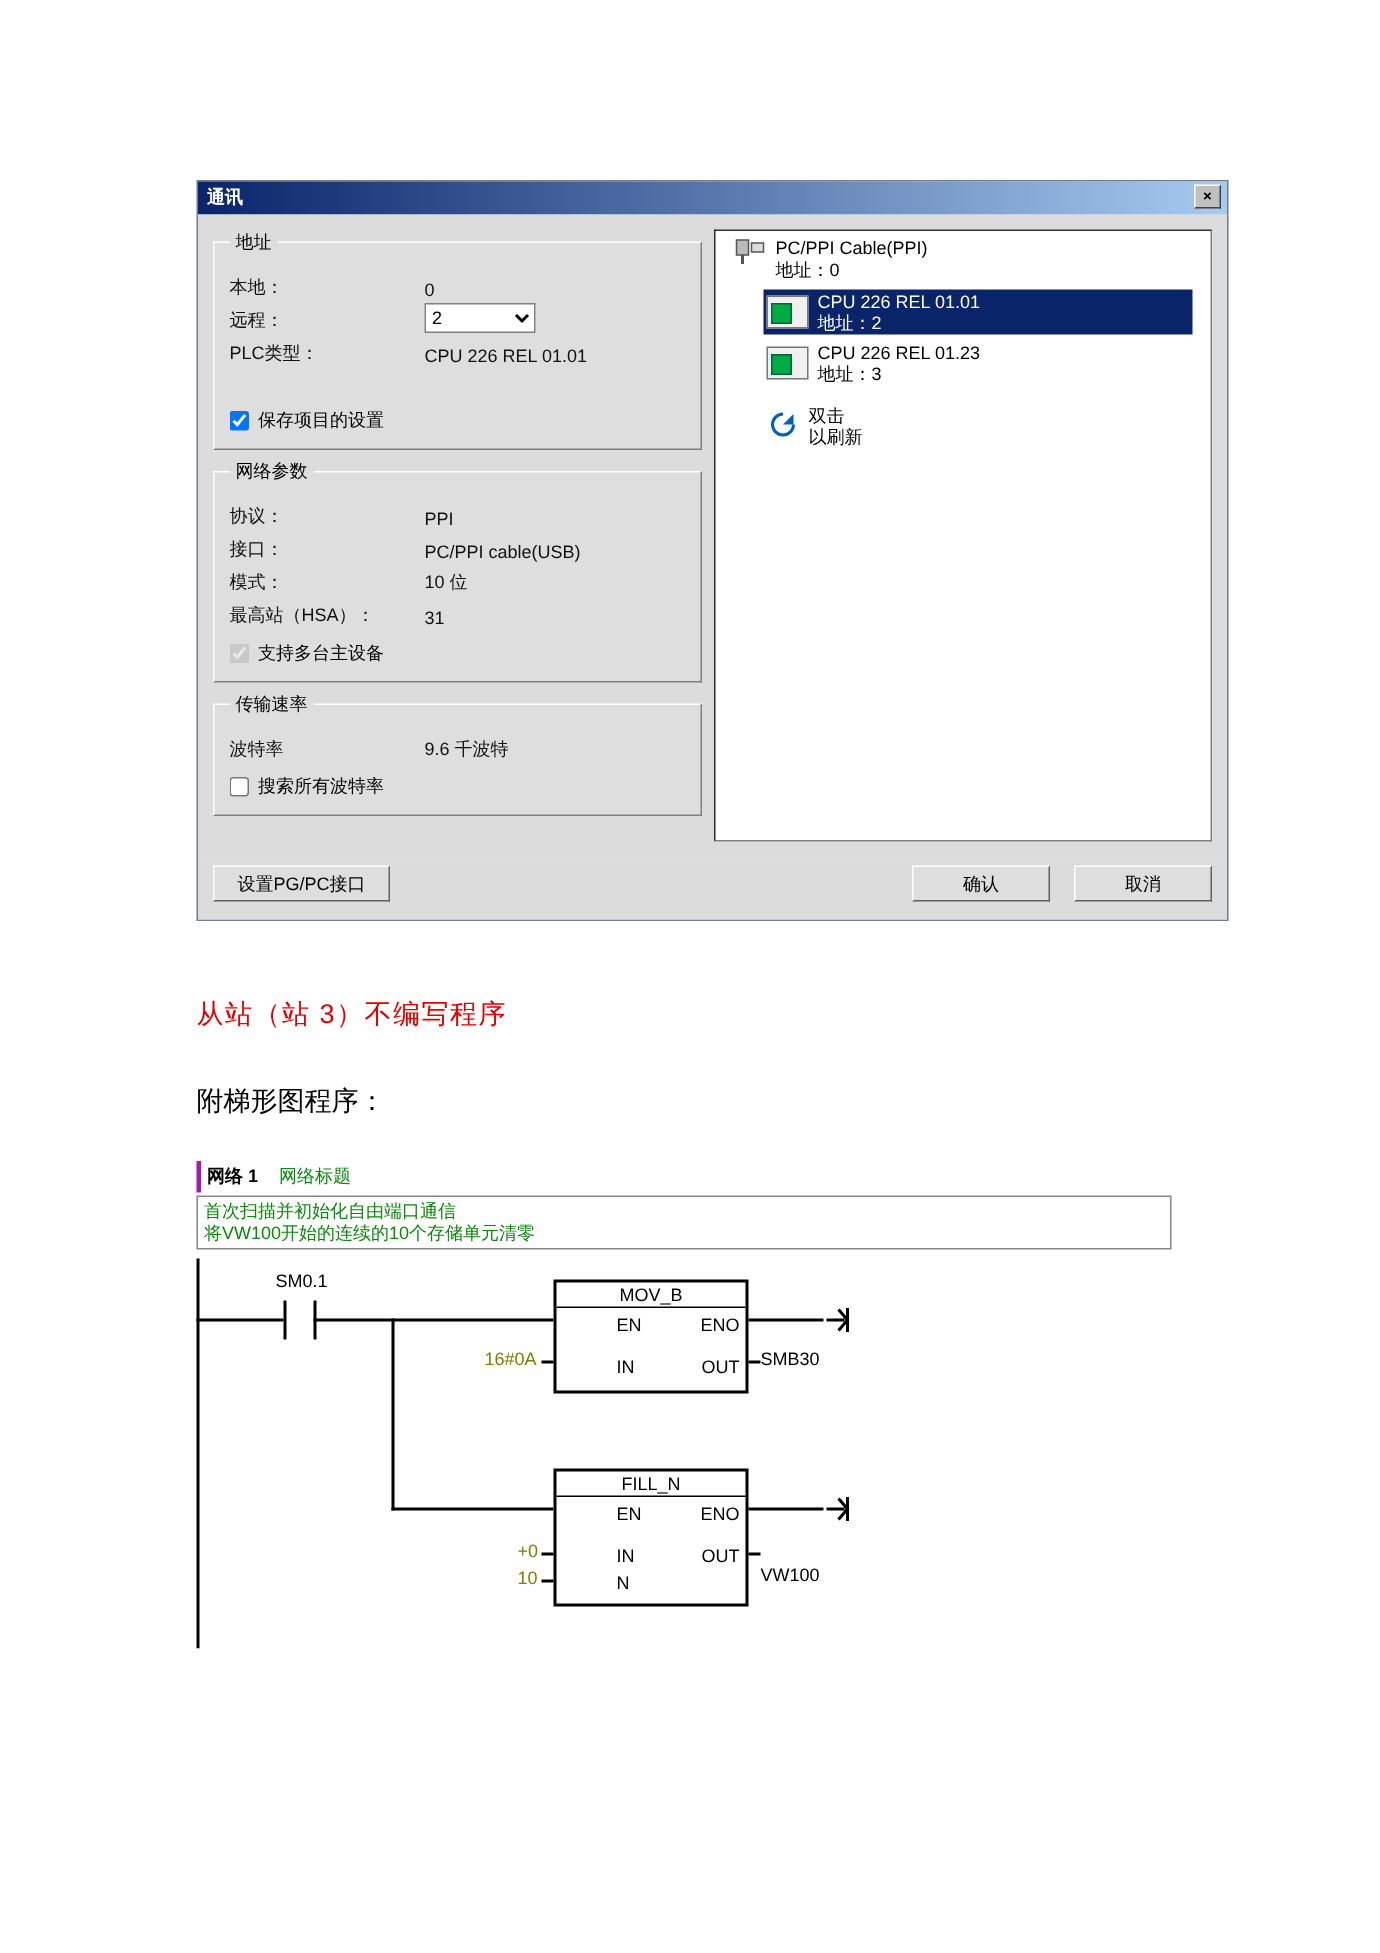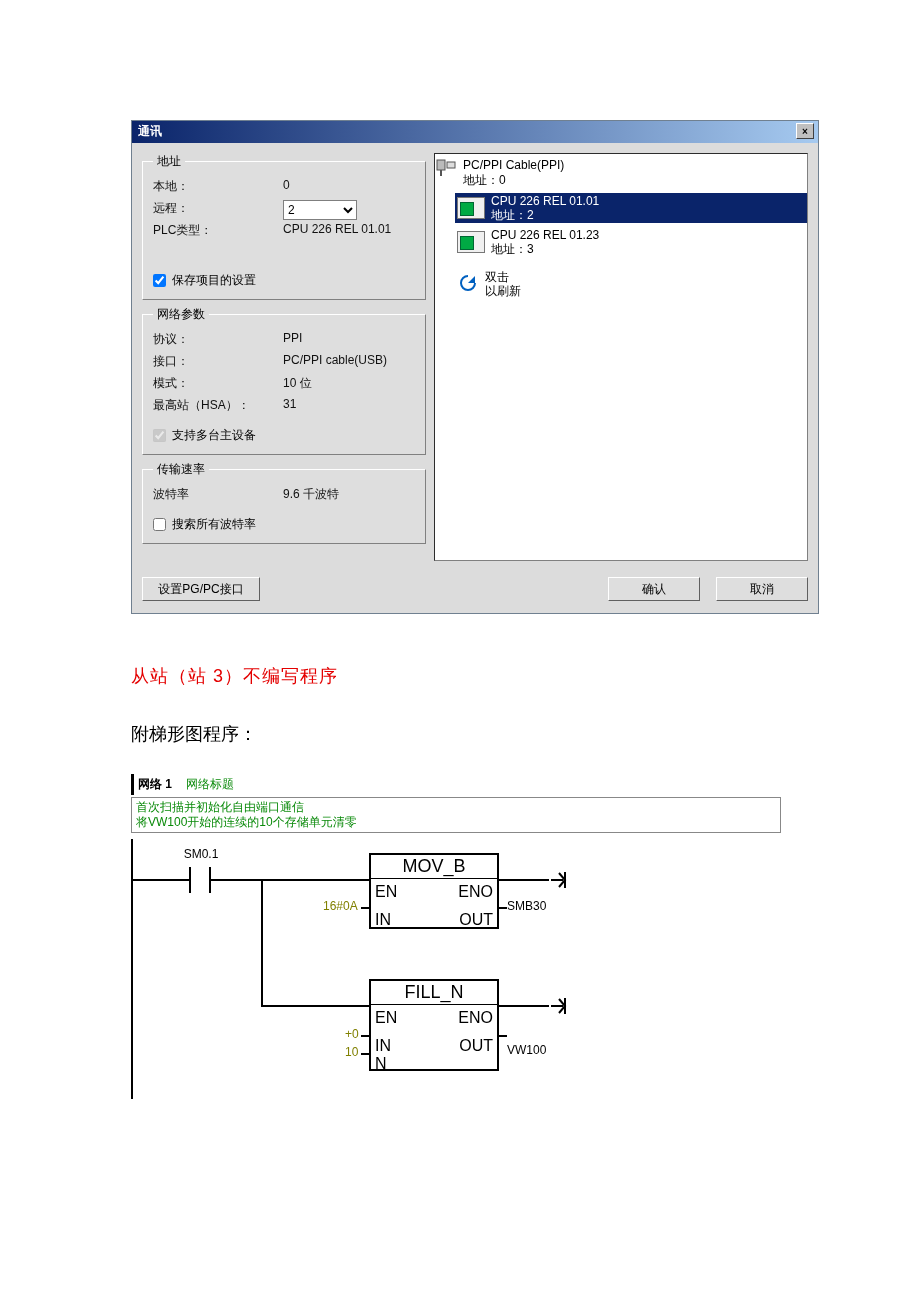--- a/index.html
+++ b/index.html
@@ -35,53 +35,53 @@
     color:#000; font-size:10px; font-weight:bold;
     display:flex; align-items:center; justify-content:center;
     cursor:pointer;
   }
   .dialog-body {
     display:flex;
     padding:10px;
     gap:8px;
     background:#dcdcdc;
   }
-  .left-col { width:284px; }
+  .left-col { width:326px; }
   .right-col { flex:1; }
   fieldset.group {
     border:1px solid #808080;
     border-top-color:#fff; border-left-color:#fff;
     padding:8px 10px 10px 10px;
     margin-bottom:6px;
     background:#dedede;
     position:relative;
   }
   fieldset.group > legend {
     font-size:12px;
     padding:0 4px;
     color:#000;
   }
-  .row { display:flex; align-items:flex-start; font-size:12px; color:#111; height:22px; }
+  .row { display:flex; align-items:flex-end; font-size:12px; color:#111; height:22px; }
   .row .lbl { width:130px; }
   .row .val { flex:1; }
   select.combo {
     font-size:12px;
     width:74px;
     height:20px;
     background:#fff;
     border:1px solid #7f7f7f;
   }
   .chk-row { display:flex; align-items:center; gap:6px; font-size:12px; margin-top:8px; }
   input[type="checkbox"].cb { width:13px; height:13px; }
   .tree {
     background:#fff;
     border:1px inset #808080;
     height:408px;
     overflow:auto;
-    padding:4px 0;
+    padding:4px 12px;
     font-size:12px;
   }
   .tree-root { display:flex; align-items:flex-start; gap:4px; }
   .tree-children { margin-left:20px; }
   .tree-item { display:flex; align-items:center; gap:6px; padding:1px 2px; margin-top:4px; }
   .tree-item.selected { background:#0a246a; color:#fff; }
   .tree-item .two-line { line-height:14px; }
   .dev-icon {
     width:28px; height:22px; border:1px solid #777; background:#f0f0f0;
     position:relative;
@@ -104,21 +104,21 @@
     cursor:pointer;
   }
   .footer-right { display:flex; gap:16px; }
   .red-text { color:#e40000; font-size:18px; margin:50px 0 0 131px; letter-spacing:1px; }
   .black-text { color:#000; font-size:18px; margin:34px 0 0 131px; }
   .ladder-wrap {
     margin:28px 0 0 131px;
     width:650px;
     font-size:12px;
   }
-  .net-header { display:flex; align-items:center; gap:14px; padding:2px 0 2px 4px; border-left:3px solid #000000; }
+  .net-header { display:flex; align-items:center; gap:14px; padding:2px 0 2px 4px; border-left:3px solid #a21caf; }
   .net-header .num { font-weight:bold; }
   .net-header .title { color:#0a8a0a; }
   .net-desc {
     border:1px solid #888;
     padding:2px 4px;
     color:#0a8a0a;
     line-height:15px;
     margin:2px 0 0 0;
   }
   .ladder {
@@ -127,23 +127,23 @@
     margin-top:6px;
   }
   .rail { position:absolute; left:0; top:0; bottom:0; width:2px; background:#000; }
   .wire { position:absolute; background:#000; height:2px; }
   .vwire { position:absolute; background:#000; width:2px; }
   .contact { position:absolute; }
   .contact .bars { display:flex; gap:18px; }
   .contact .bars span { width:2px; height:26px; background:#000; display:block; }
   .contact-label { position:absolute; font-size:12px; color:#000; text-align:center; }
   .fbox { position:absolute; border:2px solid #000; background:#fff; width:130px; }
-  .fbox .ftitle { text-align:center; font-size:18px; border-bottom:1px solid #000; padding:1px 0; }
+  .fbox .ftitle { text-align:center; font-size:12px; border-bottom:1px solid #000; padding:1px 0; }
   .fbox .pins { position:relative; height:48px; }
-  .pin-label { position:absolute; font-size:16px; }
+  .pin-label { position:absolute; font-size:12px;margin-left:36px; }
   .io-label { position:absolute; font-size:12px; }
   .olive { color:#808000; }
   .eno-arrow { position:absolute; }
   .eno-arrow svg { display:block; }
 </style>
 </head>
 <body>
 
 <div class="dialog">
   <div class="titlebar">

